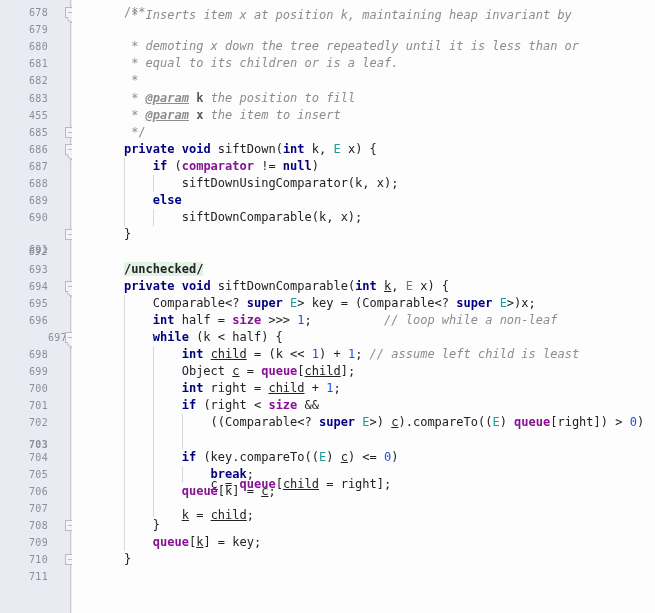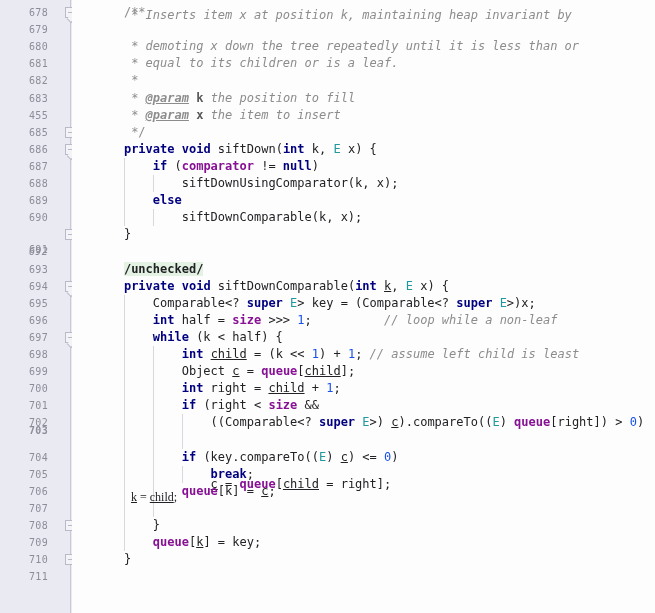--- a/index.html
+++ b/index.html
@@ -149,27 +149,27 @@
         <div class="lnum" style="top: 157.9px;">687</div>
         <div class="lnum" style="top: 175px;">688</div>
         <div class="lnum" style="top: 192.1px;">689</div>
         <div class="lnum" style="top: 209.2px;">690</div>
         <div class="lnum" style="top: 241px;">691</div>
         <div class="lnum" style="top: 243.4px; font-style: italic;">692</div>
         <div class="lnum" style="top: 260.5px;">693</div>
         <div class="lnum" style="top: 277.6px;">694</div>
         <div class="lnum" style="top: 294.7px;">695</div>
         <div class="lnum" style="top: 311.8px;">696</div>
-        <div class="lnum" style="top: 328.9px;">697</div>
+        <div class="lnum" style="top: 328.9px; padding-left: 19px;">697</div>
         <div class="lnum" style="top: 346px;">698</div>
         <div class="lnum" style="top: 363.1px;">699</div>
         <div class="lnum" style="top: 380.2px;">700</div>
         <div class="lnum" style="top: 397.3px;">701</div>
         <div class="lnum" style="top: 414.4px;">702</div>
-        <div class="lnum" style="top: 422px; font-weight: bold;">703</div>
+        <div class="lnum" style="top: 436px; font-weight: bold;">703</div>
         <div class="lnum" style="top: 448.6px;">704</div>
         <div class="lnum" style="top: 465.7px;">705</div>
         <div class="lnum" style="top: 482.8px;">706</div>
         <div class="lnum" style="top: 499.9px;">707</div>
         <div class="lnum" style="top: 517px;">708</div>
         <div class="lnum" style="top: 534.1px;">709</div>
         <div class="lnum" style="top: 551.2px;">710</div>
         <div class="lnum" style="top: 568.3px;">711</div>
       </div>
     <div id="foldrail"></div>
@@ -234,21 +234,21 @@
         <div class="cline" style="top: 328.9px;"><span class="ctext"><span class="t-plain">        </span><span class="t-kw">while</span><span class="t-plain"> (k &lt; half) {</span></span></div>
         <div class="cline" style="top: 346px;"><span class="ctext"><span class="t-plain">            </span><span class="t-kw">int</span><span class="t-plain"> </span><span class="t-local">child</span><span class="t-plain"> = (k &lt;&lt; </span><span class="t-num">1</span><span class="t-plain">) + </span><span class="t-num">1</span><span class="t-plain">; </span><span class="t-cmt">// assume left child is least</span></span></div>
         <div class="cline" style="top: 363.1px;"><span class="ctext"><span class="t-plain">            Object </span><span class="t-local">c</span><span class="t-plain"> = </span><span class="t-field">queue</span><span class="t-plain">[</span><span class="t-local">child</span><span class="t-plain">];</span></span></div>
         <div class="cline" style="top: 380.2px;"><span class="ctext"><span class="t-plain">            </span><span class="t-kw">int</span><span class="t-plain"> right = </span><span class="t-local">child</span><span class="t-plain"> + </span><span class="t-num">1</span><span class="t-plain">;</span></span></div>
         <div class="cline" style="top: 397.3px;"><span class="ctext"><span class="t-plain">            </span><span class="t-kw">if</span><span class="t-plain"> (right &lt; </span><span class="t-field">size</span><span class="t-plain"> &amp;&amp;</span></span></div>
         <div class="cline" style="top: 414.4px;"><span class="ctext"><span class="t-plain">                ((Comparable&lt;? </span><span class="t-kw">super</span><span class="t-plain"> </span><span class="t-type">E</span><span class="t-plain">&gt;) </span><span class="t-local">c</span><span class="t-plain">).compareTo((</span><span class="t-type">E</span><span class="t-plain">) </span><span class="t-field">queue</span><span class="t-plain">[right]) &gt; </span><span class="t-num">0</span><span class="t-plain">)</span></span></div>
         <div class="cline" style="top: 431.5px; margin-top: 44px;"><span class="ctext"><span class="t-plain">                </span><span class="t-local">c</span><span class="t-plain"> = </span><span class="t-field">queue</span><span class="t-plain">[</span><span class="t-local">child</span><span class="t-plain"> = right];</span></span></div>
         <div class="cline" style="top: 448.6px;"><span class="ctext"><span class="t-plain">            </span><span class="t-kw">if</span><span class="t-plain"> (key.compareTo((</span><span class="t-type">E</span><span class="t-plain">) </span><span class="t-local">c</span><span class="t-plain">) &lt;= </span><span class="t-num">0</span><span class="t-plain">)</span></span></div>
         <div class="cline" style="top: 465.7px;"><span class="ctext"><span class="t-plain">                </span><span class="t-kw">break</span><span class="t-plain">;</span></span></div>
         <div class="cline" style="top: 482.8px;"><span class="ctext"><span class="t-plain">            </span><span class="t-field">queue</span><span class="t-plain">[k] = </span><span class="t-local">c</span><span class="t-plain">;</span></span></div>
-        <div class="cline" style="top: 489px; font-family: Liberation Serif, serif;"><span class="ctext"><span class="t-plain">            </span><span class="t-local">k</span><span class="t-plain"> = </span><span class="t-local">child</span><span class="t-plain">;</span></span></div>
+        <div class="cline" style="top: 507px;"><span class="ctext"><span class="t-plain">            </span><span class="t-local">k</span><span class="t-plain"> = </span><span class="t-local">child</span><span class="t-plain">;</span></span></div>
         <div class="cline" style="top: 517px;"><span class="ctext"><span class="t-plain">        }</span></span></div>
         <div class="cline" style="top: 534.1px;"><span class="ctext"><span class="t-plain">        </span><span class="t-field">queue</span><span class="t-plain">[</span><span class="t-local">k</span><span class="t-plain">] = key;</span></span></div>
         <div class="cline" style="top: 551.2px;"><span class="ctext"><span class="t-plain">    }</span></span></div>
         <div class="cline" style="top: 568.3px;"><span class="ctext"></span></div>
       </div>
   </div>
 
 </div>
 
 </body></html>

